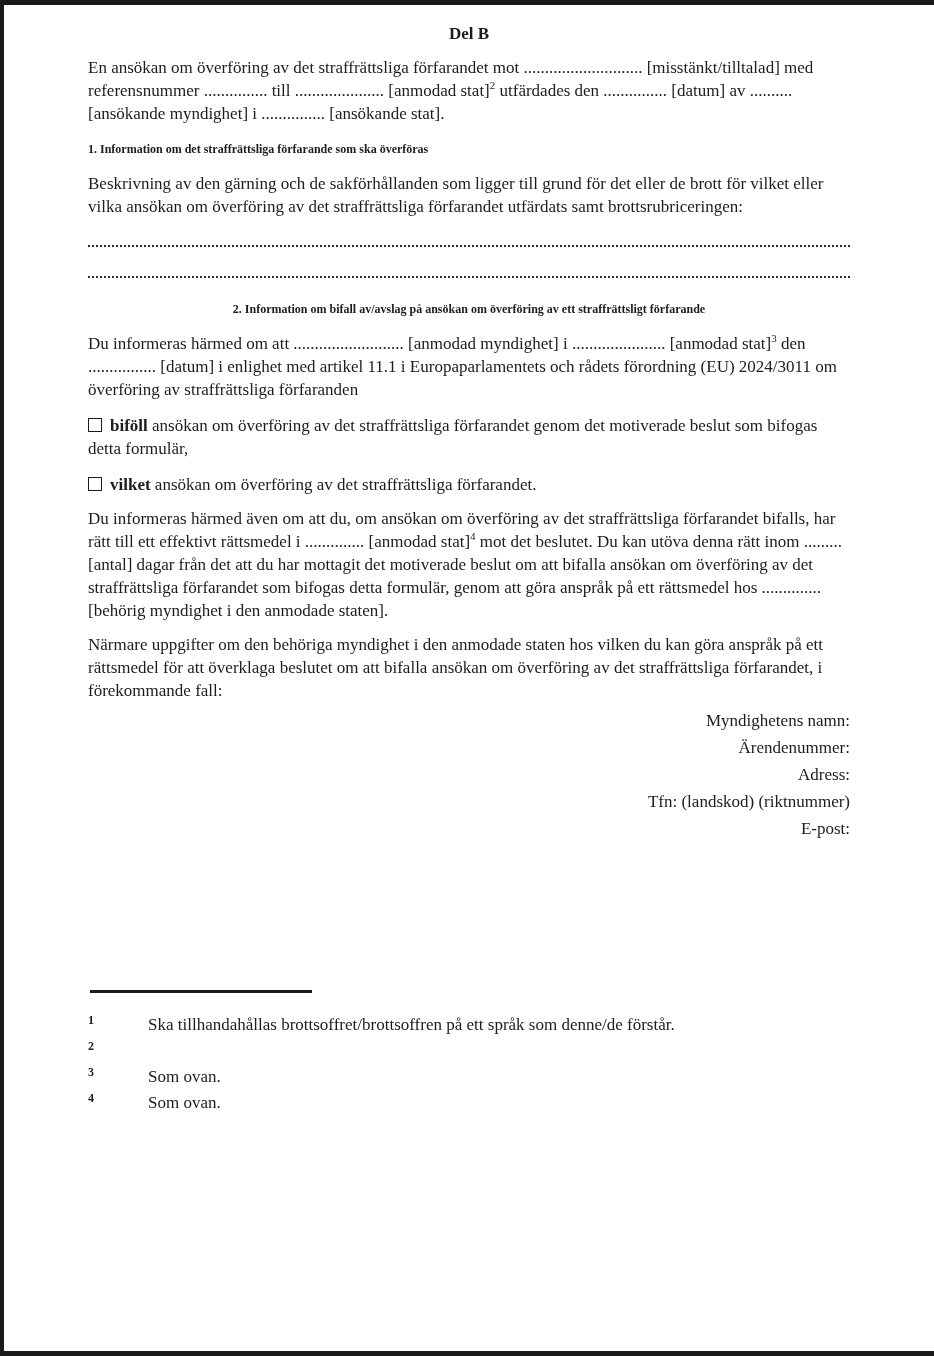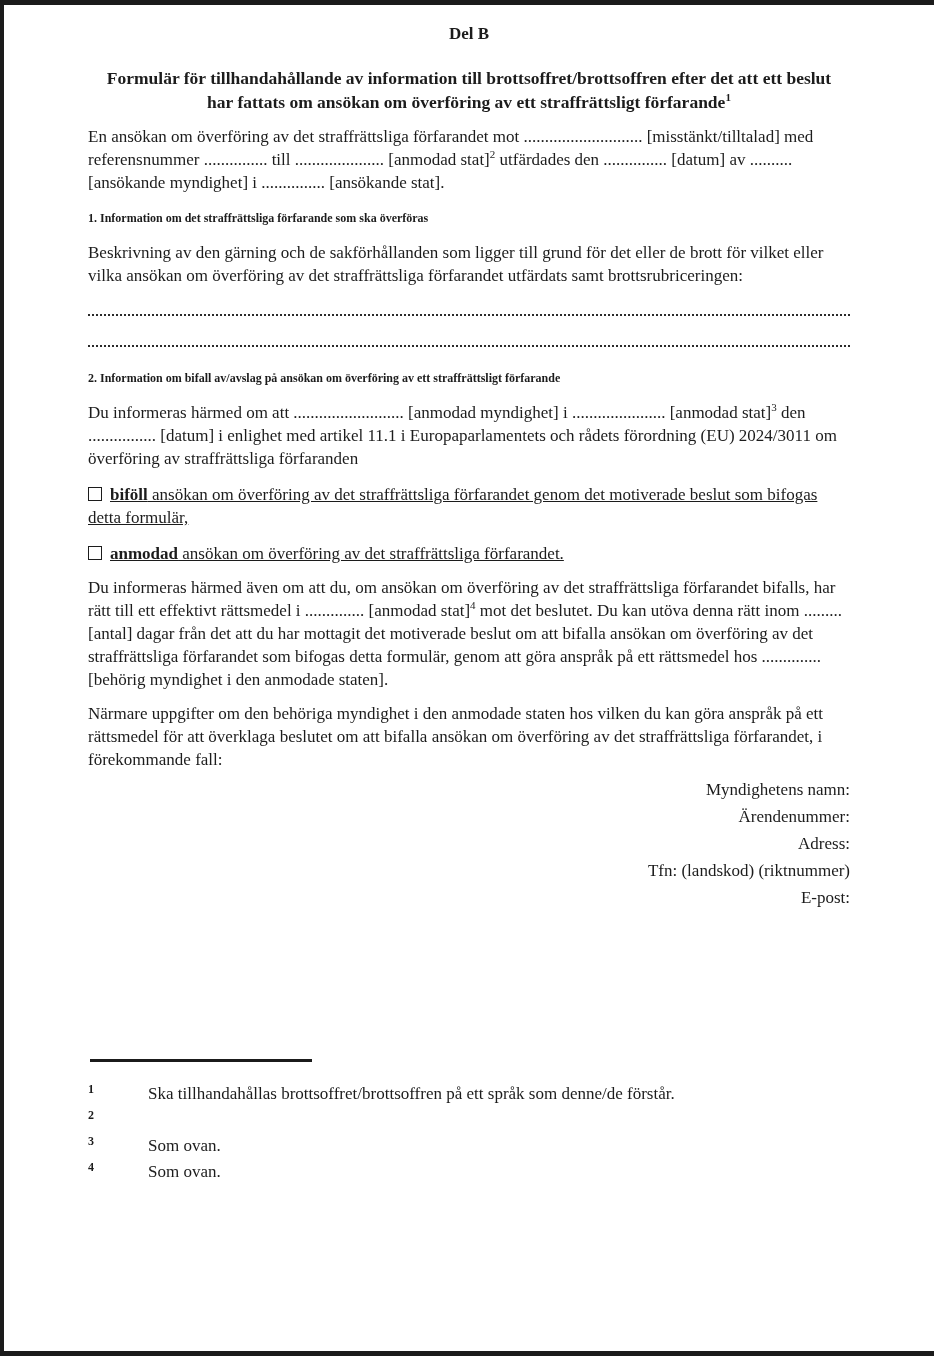--- a/index.html
+++ b/index.html
@@ -37,32 +37,32 @@
     line-height: 24px;
     font-weight: bold;
   }
   .para { margin: 11px 6px 0 0; }
   .sec {
     margin: 13px 0 0 0;
     font-size: 12px;
     line-height: 23px;
     font-weight: bold;
   }
-  .nowrap { white-space: nowrap; }
+  .nowrap { white-space: nowrap; text-align: center; }
   .bold { font-weight: normal; }
   sup { font-size: 11px; line-height: 0; }
 
   .dotline {
     height: 0;
     border-bottom: 2px dotted #2a2a2a;
   }
   .dotline-1 { margin-top: 27px; }
   .dotline-2 { margin-top: 29px; }
 
-  .checkline { margin-top: 13px; text-decoration: underline; }
+  .checkline { margin-top: 13px; }
   .checkbox {
     display: inline-block;
     width: 12px; height: 12px;
     border: 1.6px solid #1c1c1c;
     margin-right: 8px;
     vertical-align: -1px;
     background: #fff;
   }
 
   .field {
@@ -101,38 +101,37 @@
 
 <div class="page">
   <div class="bar bar-top"></div>
   <div class="bar bar-left"></div>
   <div class="bar bar-bottom"></div>
 
   <div class="content">
 
     <div class="part-label">Del B</div>
 
-    <div class="doc-title"><span style="font-weight: bold;">Formulär för tillhandahållande av information till brottsoffret/brottsoffren efter det att ett beslut har fattats om ansökan om överföring av ett straffrättsligt förfarande</span><sup style="font-weight: bold;">1</sup></div>
 
     <p class="para"><span>En ansökan om överföring av det straffrättsliga förfarandet mot ............................ [misstänkt/tilltalad] med referensnummer ............... till ..................... [anmodad stat]</span><sup>2</sup><span> utfärdades den ............... [datum] av .......... [ansökande myndighet] i ............... [ansökande stat].</span></p>
 
     <h2 class="sec">1. Information om det straffrättsliga förfarande som ska överföras</h2>
 
     <p class="para">Beskrivning av den gärning och de sakförhållanden som ligger till grund för det eller de brott för vilket eller vilka ansökan om överföring av det straffrättsliga förfarandet utfärdats samt brottsrubriceringen:</p>
 
     <div class="dotline dotline-1"></div>
     <div class="dotline dotline-2"></div>
 
     <h2 class="sec nowrap" style="margin-top:20px;">2. Information om bifall av/avslag på ansökan om överföring av ett straffrättsligt förfarande</h2>
 
     <p class="para"><span>Du informeras härmed om att .......................... [anmodad myndighet] i ...................... [anmodad stat]</span><sup>3</sup><span> den ................ [datum] i enlighet med artikel 11.1 i Europaparlamentets och rådets förordning (EU) 2024/3011 om överföring av straffrättsliga förfaranden</span></p>
 
     <p class="para checkline"><span class="checkbox"></span><span><span style="font-weight: bold;">biföll</span><span> ansökan om överföring av det straffrättsliga förfarandet genom det motiverade beslut som bifogas detta formulär,</span></span></p>
 
-    <p class="para checkline"><span class="checkbox"></span><span><span style="font-weight: bold;">anmodad</span><span> ansökan om överföring av det straffrättsliga förfarandet.</span></span></p>
+    <p class="para checkline"><span class="checkbox"></span><span><span style="font-weight: bold;">vilket</span><span> ansökan om överföring av det straffrättsliga förfarandet.</span></span></p>
 
     <p class="para"><span>Du informeras härmed även om att du, om ansökan om överföring av det straffrättsliga förfarandet bifalls, har rätt till ett effektivt rättsmedel i .............. [anmodad stat]</span><sup>4</sup><span> mot det beslutet. Du kan utöva denna rätt inom ......... [antal] dagar från det att du har mottagit det motiverade beslut om att bifalla ansökan om överföring av det straffrättsliga förfarandet som bifogas detta formulär, genom att göra anspråk på ett rättsmedel hos .............. [behörig myndighet i den anmodade staten].</span></p>
 
     <p class="para bold">Närmare uppgifter om den behöriga myndighet i den anmodade staten hos vilken du kan göra anspråk på ett rättsmedel för att överklaga beslutet om att bifalla ansökan om överföring av det straffrättsliga förfarandet, i förekommande fall:</p>
 
     <div class="fields-block">
       <div class="field">
         <span class="flabel">Myndighetens namn:</span>
         <span class="dotfill"></span>
       </div>

